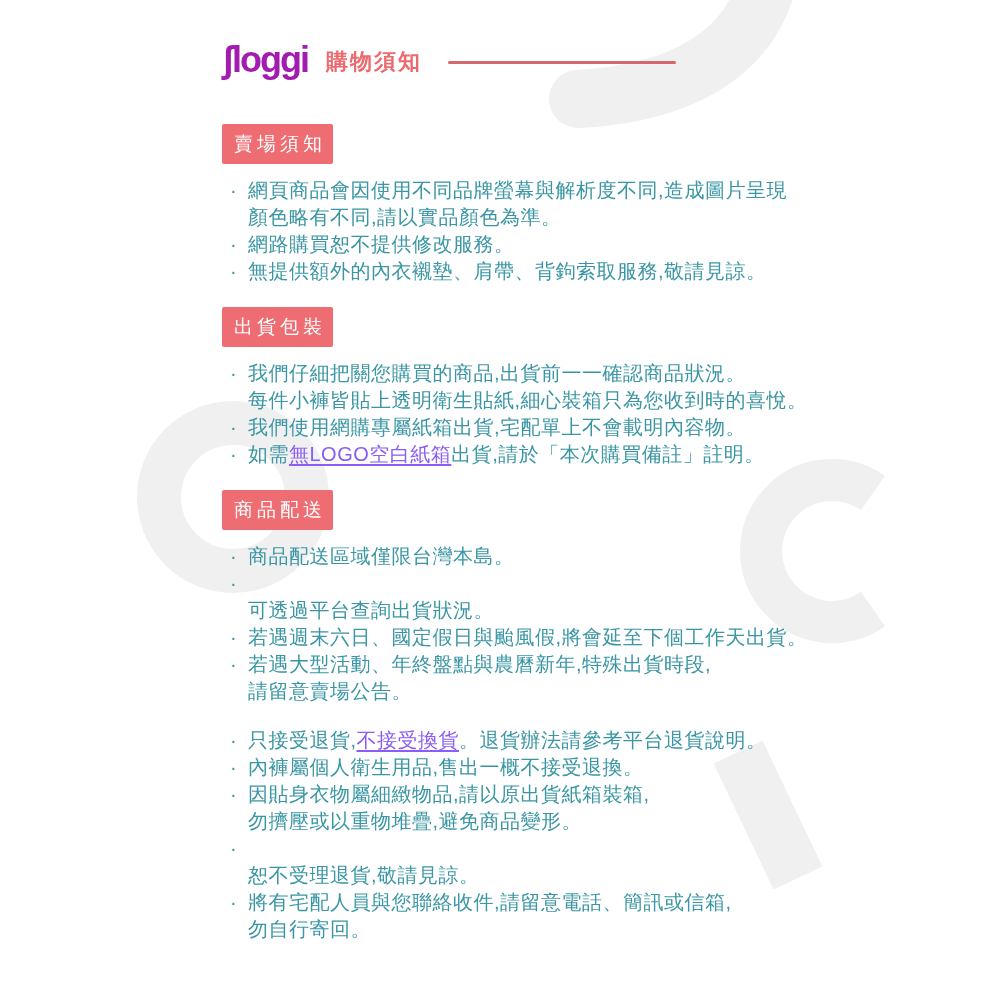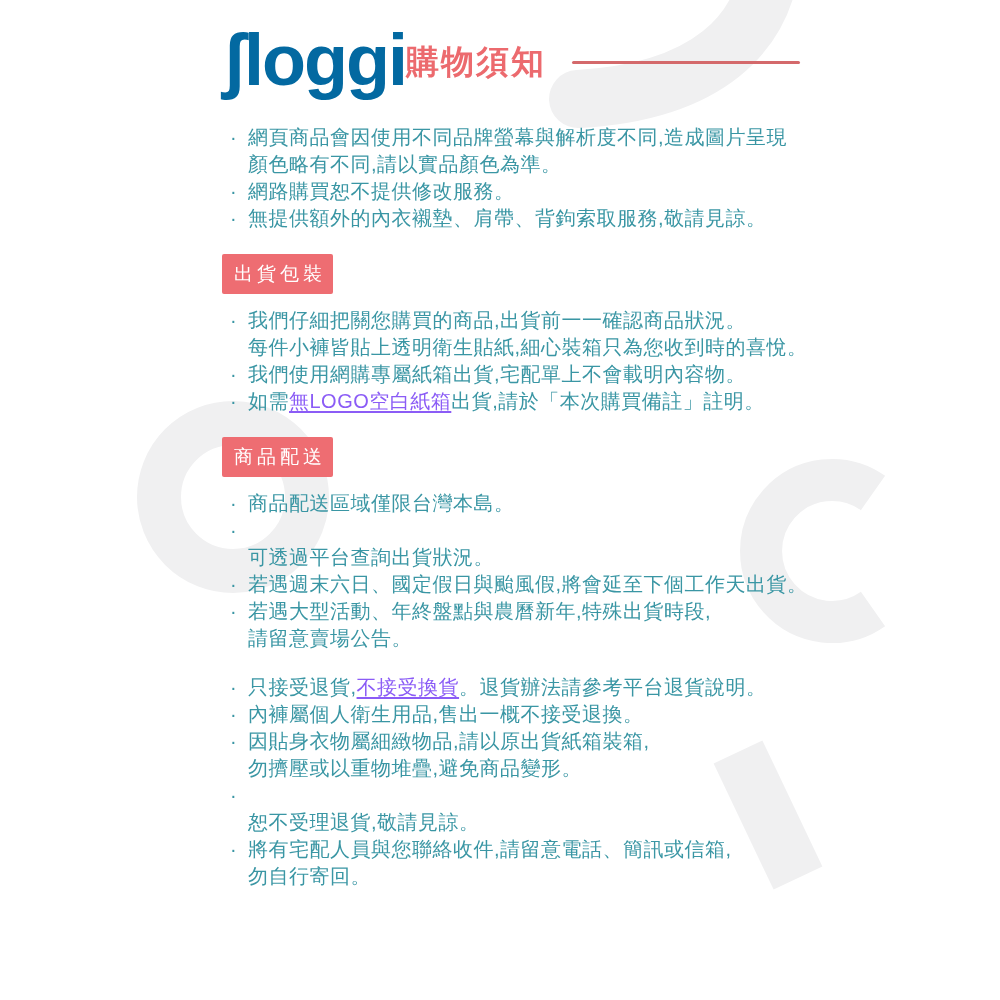--- a/index.html
+++ b/index.html
@@ -6,25 +6,25 @@
   body{
     width:1000px;height:1000px;background:#ffffff;overflow:hidden;
     font-family:"Liberation Sans","DejaVu Sans",sans-serif;
   }
   .page{position:relative;width:1000px;height:1000px;background:#fff;}
   .watermark{position:absolute;left:0;top:0;z-index:0;}
   .content{position:relative;z-index:1;padding:30px 0 0 222px;width:600px;}
   
   .header{display:flex;align-items:center;height:64px;margin-bottom:30px;}
   .logo{
-    font-size:72px;font-weight:bold;color:#0369a1;letter-spacing:-2px;
+    font-size:36px;font-weight:bold;color:#a21caf;letter-spacing:-2px;
     line-height:1;transform:translateY(-2px);
   }
   .page-title{
-    font-size:33px;font-weight:bold;color:#ec6a6e;
+    font-size:22px;font-weight:bold;color:#ec6a6e;margin-left:18px;
     letter-spacing:2px;white-space:nowrap;
   }
   .rule{width:228px;height:3px;background:#d4696b;margin-left:26px;border-radius:2px;}
   
   .section{margin-bottom:22px;}
   .badge{
     display:inline-block;background:#ee6d72;color:#ffffff;
     font-size:19px;letter-spacing:4px;padding:7px 7px 7px 12px;
     border-radius:2px;
   }
@@ -53,21 +53,21 @@
 
   <div class="content">
 
     <div class="header">
       <div class="logo">ʃloggi</div>
       <div class="page-title">購物須知</div>
       <div class="rule"></div>
     </div>
 
     <div id="sections">
-        <div class="section"><div class="list">
+        <div class="section"><div class="badge">賣場須知</div><div class="list">
             <div class="item"><span class="dot">·</span><span>網頁商品會因使用不同品牌螢幕與解析度不同,造成圖片呈現</span><br><span>顏色略有不同,請以實品顏色為準。</span></div>
             <div class="item"><span class="dot">·</span><span>網路購買恕不提供修改服務。</span></div>
             <div class="item"><span class="dot">·</span><span>無提供額外的內衣襯墊、肩帶、背鉤索取服務,敬請見諒。</span></div>
           </div></div>
         <div class="section"><div class="badge">出貨包裝</div><div class="list">
             <div class="item"><span class="dot">·</span><span>我們仔細把關您購買的商品,出貨前一一確認商品狀況。</span><br><span>每件小褲皆貼上透明衛生貼紙,細心裝箱只為您收到時的喜悅。</span></div>
             <div class="item"><span class="dot">·</span><span>我們使用網購專屬紙箱出貨,宅配單上不會載明內容物。</span></div>
             <div class="item"><span class="dot">·</span><span>如需</span><span class="hl">無LOGO空白紙箱</span><span>出貨,請於「本次購買備註」註明。</span></div>
           </div></div>
         <div class="section"><div class="badge">商品配送</div><div class="list">

